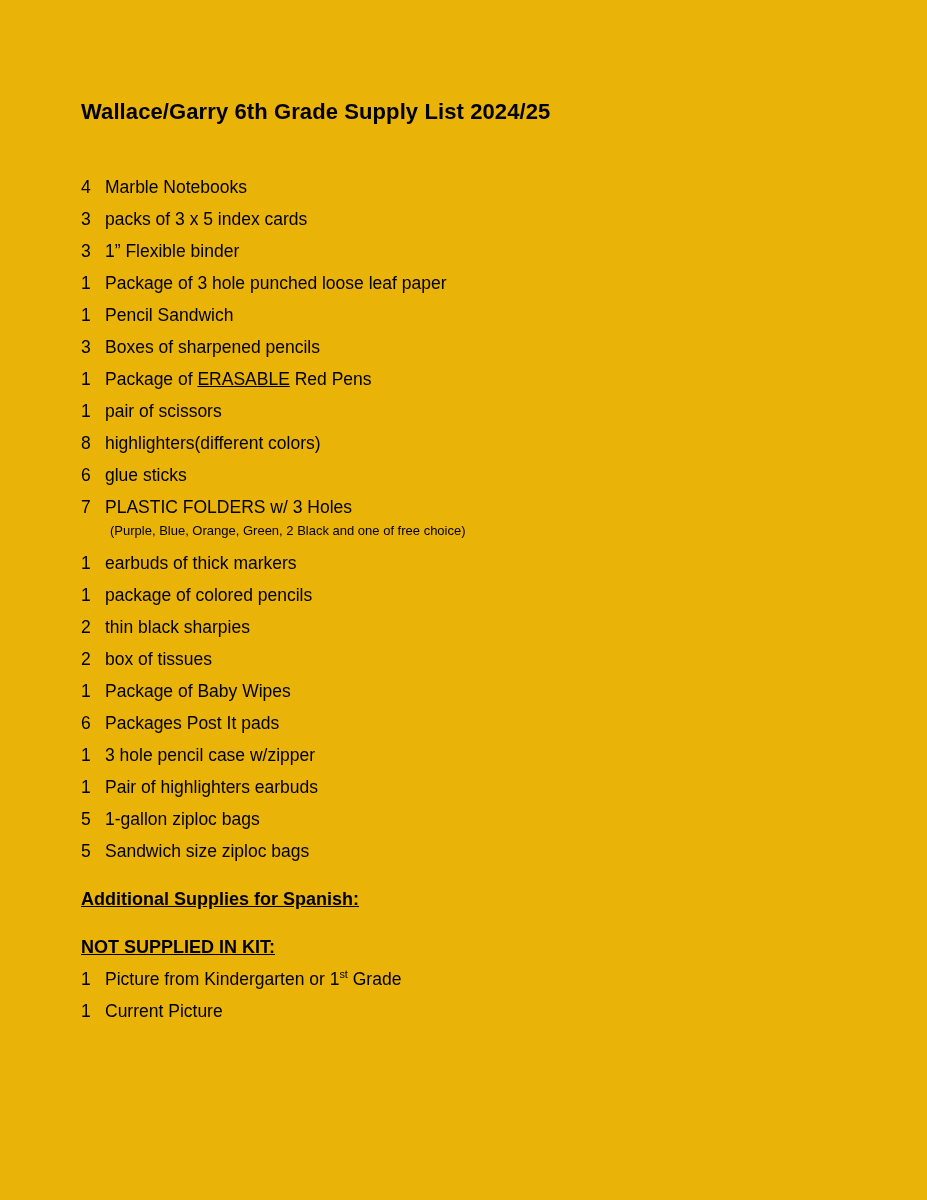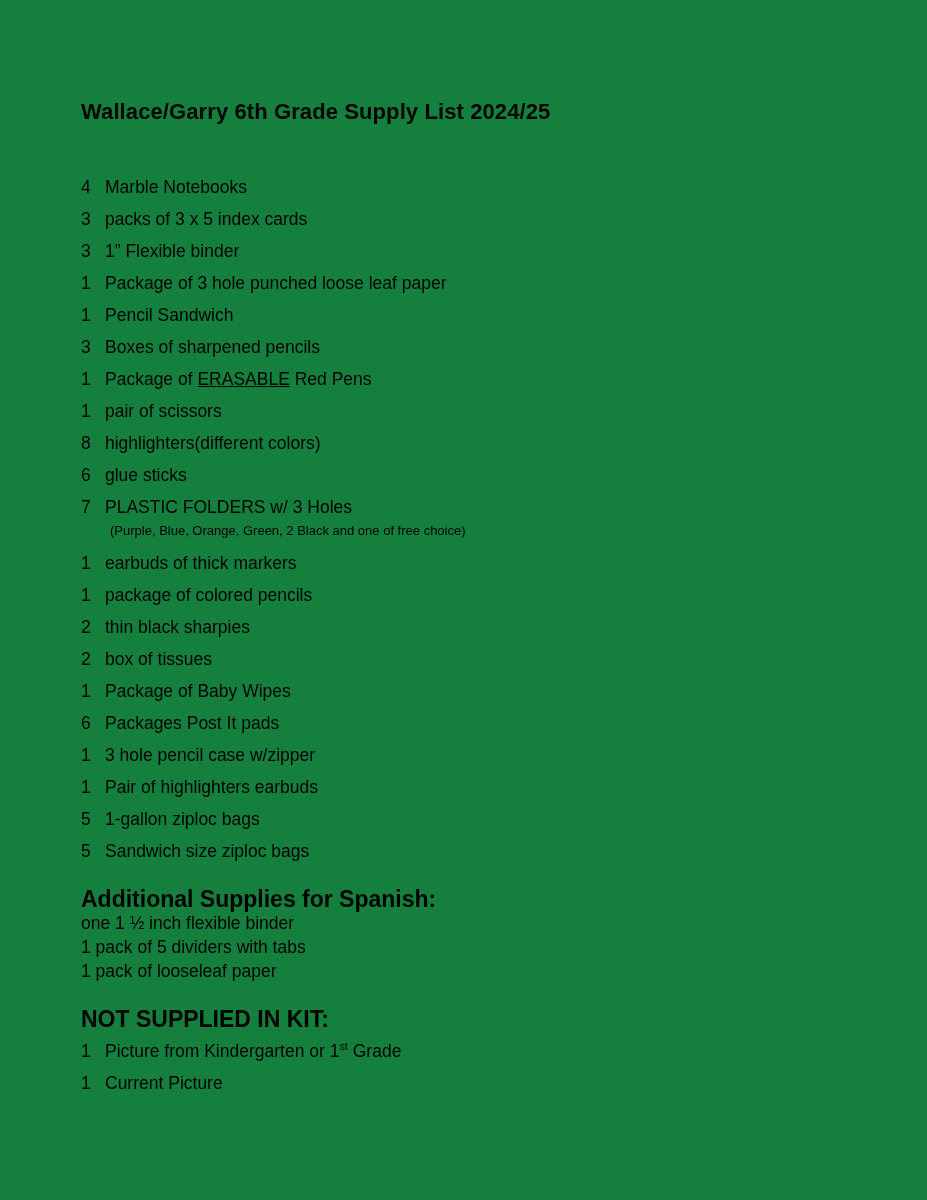--- a/index.html
+++ b/index.html
@@ -11,21 +11,21 @@
     width: 927px;
     height: 1200px;
     font-family: "Liberation Sans", sans-serif;
     color: #000000;
     -webkit-font-smoothing: antialiased;
   }
   .page {
     position: relative;
     width: 927px;
     height: 1200px;
-    background: #15803d;
+    background: #eab308;
     box-sizing: border-box;
     padding: 0;
   }
   .content {
     position: absolute;
     left: 81px;
     top: 99px;
     width: 760px;
   }
   .doc-title {
@@ -57,22 +57,23 @@
     font-size: 13px;
     padding-left: 29px;
   }
   
   .plain-row {
     line-height: 24px;
     font-size: 17.5px;
   }
   .section-heading {
     line-height: 24px;
-    font-size: 23px;
+    font-size: 18px;
     font-weight: bold;
+    text-decoration: underline;
   }
   .spacer {
     height: 24px;
   }
   u, .u {
     text-decoration: underline;
   }
   sup {
     font-size: 0.62em;
     vertical-align: super;
@@ -171,25 +172,20 @@
         </div>
         <div class="qty-row">
           <span class="qty">5</span>
           <span class="desc">Sandwich size ziploc bags</span>
         </div>
       </div>
 
     <div class="spacer"></div>
 
     <div class="section-heading">Additional Supplies for Spanish:</div>
-    <div class="spanish-list">
-        <div class="plain-row">one 1 ½ inch flexible binder</div>
-        <div class="plain-row">1 pack of 5 dividers with tabs</div>
-        <div class="plain-row">1 pack of looseleaf paper</div>
-      </div>
 
     <div class="spacer"></div>
 
     <div class="section-heading">NOT SUPPLIED IN KIT:</div>
     <div class="not-supplied-list">
         <div class="qty-row">
           <span class="qty">1</span>
           <span class="desc">Picture from Kindergarten or 1<sup>st</sup> Grade</span>
         </div>
         <div class="qty-row">

